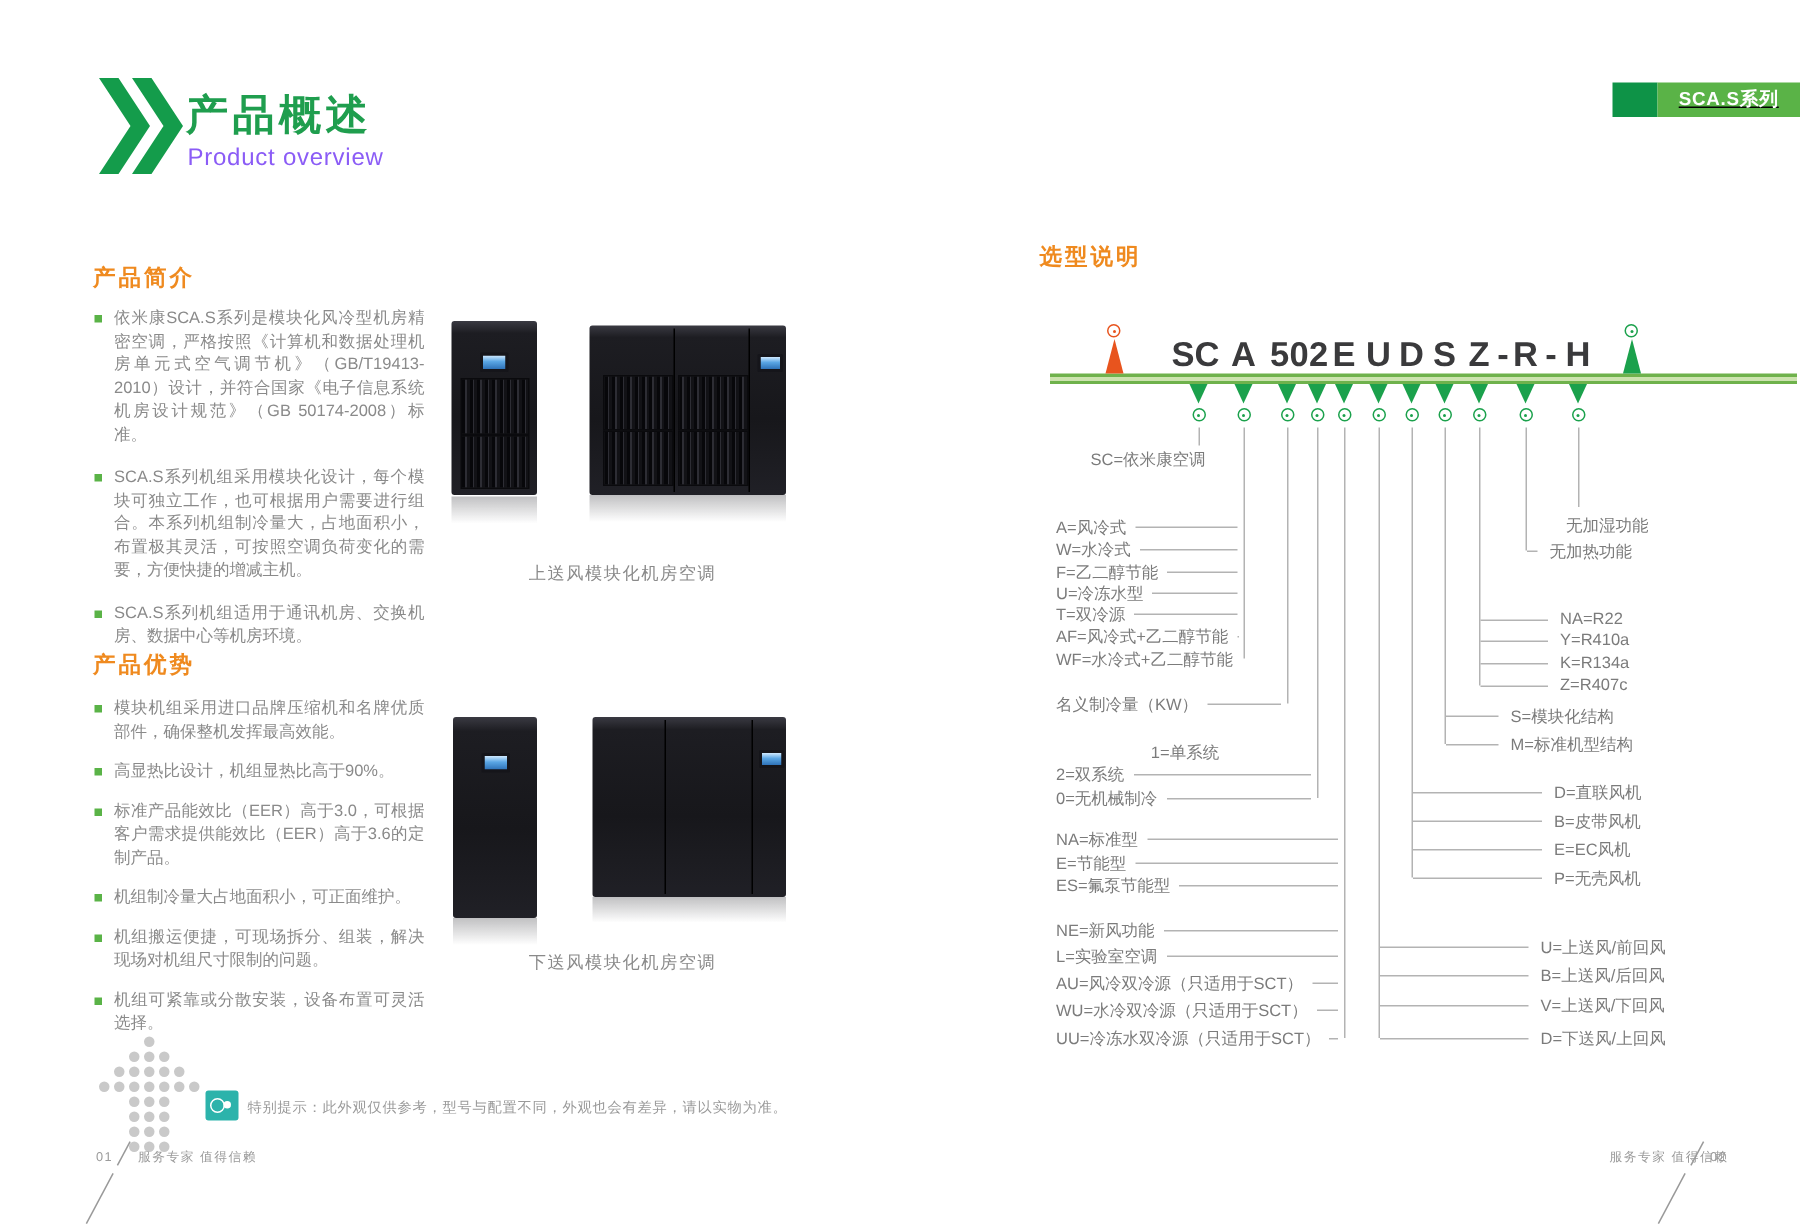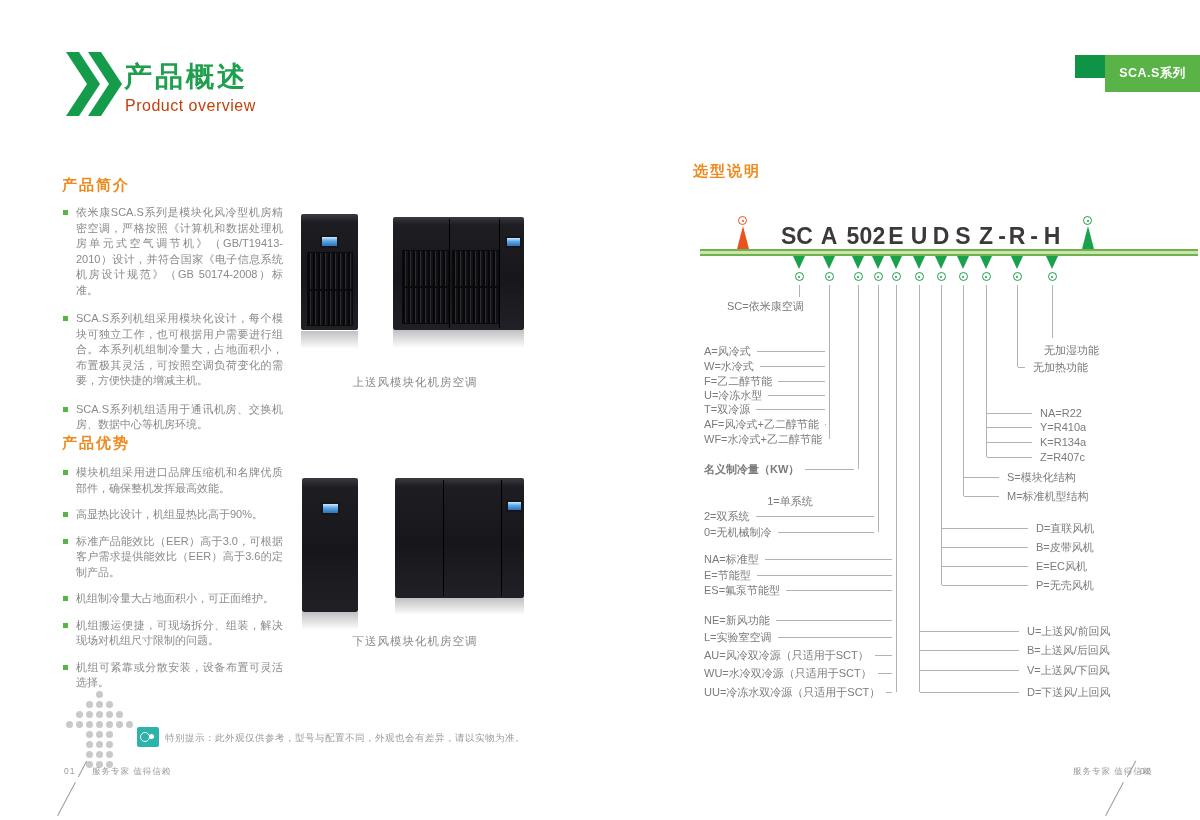--- a/index.html
+++ b/index.html
@@ -2,21 +2,21 @@
 <html><head>
 <meta charset="utf-8">
 <style>
   html,body{margin:0;padding:0;background:#ffffff;}
   body{width:1200px;height:820px;font-family:"Liberation Sans","DejaVu Sans",sans-serif;}
   #app{position:relative;width:1200px;height:820px;overflow:hidden;background:#fff;border-radius:19px;}
   .abs{position:absolute;}
 
   
   .cn-title{position:absolute;left:124px;top:58px;font-size:28px;font-weight:600;color:#1f9e4e;letter-spacing:3px;}
-  .en-title{position:absolute;left:125px;top:97px;font-size:16px;color:#c2410c;letter-spacing:.5px;}
+  .en-title{position:absolute;left:125px;top:97px;font-size:16px;color:#8b5cf6;letter-spacing:.5px;}
 
   
   .sec-heading{position:absolute;font-size:15px;font-weight:bold;color:#ef8a1f;letter-spacing:2px;}
 
   
   .bullets{list-style:none;margin:0;padding:0;width:221px;}
   .bullets li{position:relative;padding-left:14px;font-size:11px;line-height:15.5px;color:#8a8a8a;text-align:justify;}
   .bullets li::before{content:"";position:absolute;left:1px;top:5px;width:5px;height:5px;background:#5ab347;}
   .bullets.intro li{margin-bottom:13px;}
   .bullets.adv li{margin-bottom:11px;}
@@ -34,21 +34,21 @@
   .note-ic .r1{position:absolute;left:3px;top:5px;width:8px;height:8px;border:1.5px solid #fff;border-radius:50%;}
   .note-ic .r2{position:absolute;left:12px;top:7px;width:5px;height:5px;background:#fff;border-radius:50%;}
   .note-tx{position:absolute;left:165px;top:732px;font-size:9.5px;color:#9a9a9a;letter-spacing:.5px;}
 
   
   .foot{position:absolute;font-size:8.5px;color:#9b9b9b;letter-spacing:1px;}
   .slash{position:absolute;width:1px;background:#999;transform:rotate(28deg);}
 
   
   .banner-dark{position:absolute;left:1075px;top:55px;width:30px;height:23px;background:#0e9347;}
-  .banner-light{position:absolute;left:1105px;top:55px;width:95px;height:37px;background:#5ab347;display:flex;align-items:center;justify-content:center;}
+  .banner-light{position:absolute;left:1105px;top:55px;width:95px;height:23px;background:#5ab347;display:flex;align-items:center;justify-content:center;text-decoration:underline;}
   .banner-light span{color:#fff;font-size:12.5px;font-weight:bold;letter-spacing:.5px;}
 
   
   .dg-label{position:absolute;font-size:11px;color:#7b7b7b;white-space:nowrap;}
   .dg-row{position:absolute;height:12px;display:flex;align-items:center;}
   .dg-row span{font-size:11px;color:#7b7b7b;white-space:nowrap;}
   .dg-line{height:1px;background:#b3b3b3;}
   .dg-vline{position:absolute;width:1px;background:#b3b3b3;}
   .dg-char{position:absolute;top:208px;height:24px;line-height:24px;transform:translateX(-50%);font-size:23px;font-weight:bold;color:#3a3a3c;}
   .ring{position:absolute;border-radius:50%;background:#fff;}
@@ -237,21 +237,21 @@
       </div>
       <div class="dg-row" style="left: 704px; top: 417px; width: 123px;">
         <span>WF=水冷式+乙二醇节能</span>
         <div class="dg-line" style="flex: 1 1 0%; min-width: 0px; margin: 0px 2px 0px 6px;"></div>
       </div>
       <div class="tri" style="left: 852px; top: 240px; border-left: 6px solid transparent; border-right: 6px solid transparent; border-top: 13px solid rgb(27, 161, 76);"></div>
       <div class="ring" style="left: 853.5px; top: 256px; width: 7px; height: 7px; border: 1.5px solid rgb(27, 161, 76);">
         <div class="dot" style="left: 2.5px; top: 2.5px; width: 2px; height: 2px; background: rgb(27, 161, 76);"></div>
       </div>
       <div class="dg-vline" style="left: 858px; top: 269px; height: 184px;"></div>
-      <div class="dg-row" style="left: 704px; top: 447px; width: 152px; font-weight: bold;">
+      <div class="dg-row" style="left: 704px; top: 447px; width: 152px;">
         <span>名义制冷量（KW）</span>
         <div class="dg-line" style="flex: 1 1 0%; min-width: 0px; margin: 0px 2px 0px 6px;"></div>
       </div>
       <div class="tri" style="left: 872px; top: 240px; border-left: 6px solid transparent; border-right: 6px solid transparent; border-top: 13px solid rgb(27, 161, 76);"></div>
       <div class="ring" style="left: 873.5px; top: 256px; width: 7px; height: 7px; border: 1.5px solid rgb(27, 161, 76);">
         <div class="dot" style="left: 2.5px; top: 2.5px; width: 2px; height: 2px; background: rgb(27, 161, 76);"></div>
       </div>
       <div class="dg-vline" style="left: 878px; top: 269px; height: 247px;"></div>
       <div class="dg-row" style="left: 704px; top: 478px; width: 172px; flex-direction: column;">
         <span>1=单系统</span>

